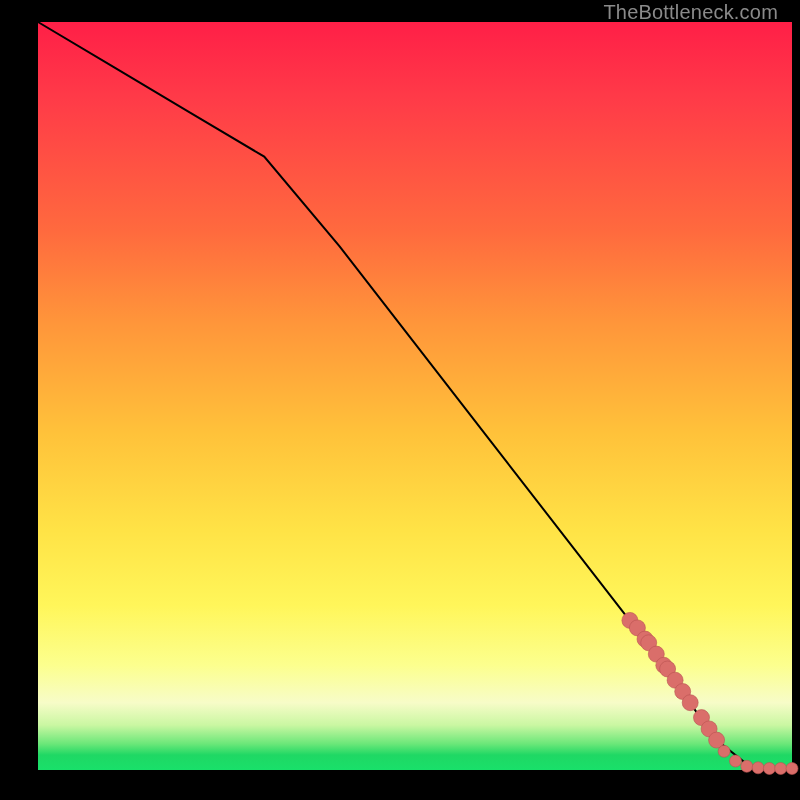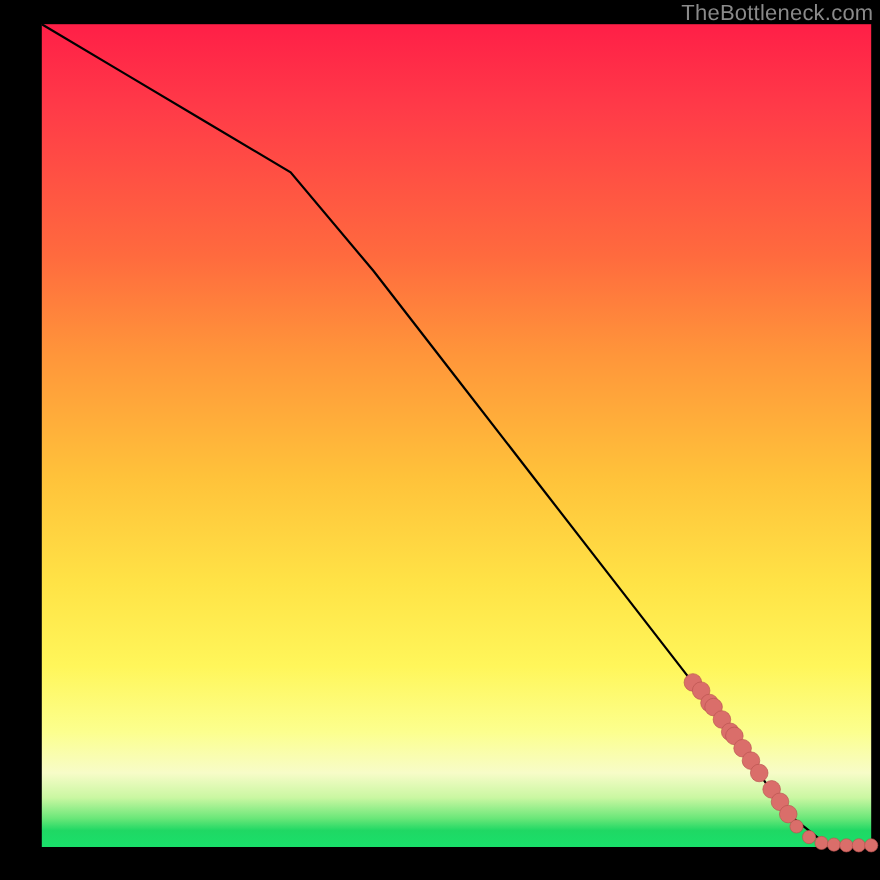--- a/index.html
+++ b/index.html
@@ -38,21 +38,21 @@
       #f7fcc8 91%,
       #caf7a2 94%,
       #6be779 96.5%,
       #1fd864 98%,
       #19e06a 100%
     );
   }
   .watermark {
     position: absolute;
     top: 1px;
-    right: 6px;
+    right: 22px;
     color: #8a8a8a;
     font-size: 20px;
     letter-spacing: 0.2px;
     user-select: none;
   }
   svg.overlay {
     position: absolute;
     left: 0;
     top: 0;
     width: 754px;

